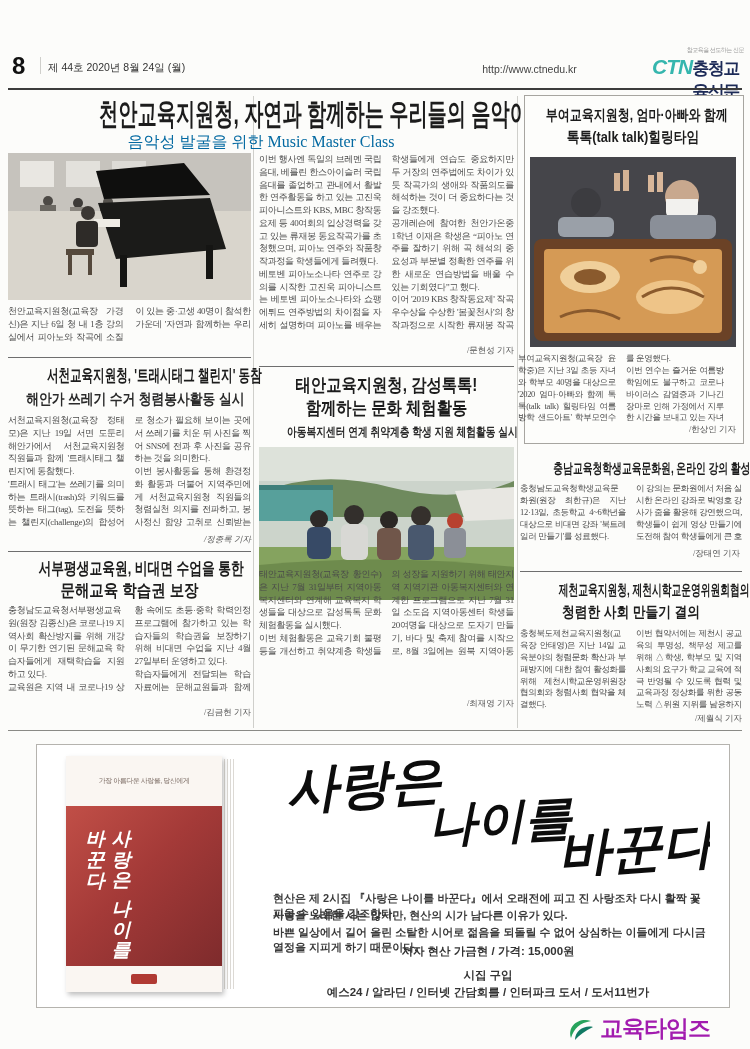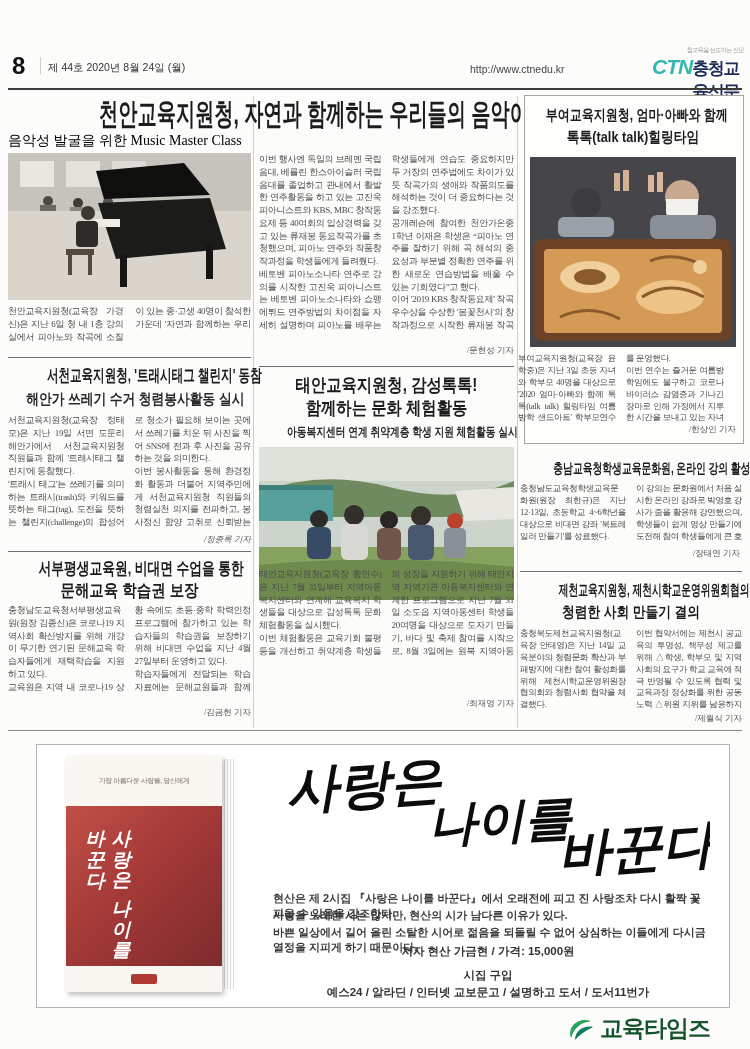--- a/index.html
+++ b/index.html
@@ -11,21 +11,21 @@
   .art-sub{font-weight:bold;color:#2a2a2a;text-align:center;}
   .bodytxt{column-count:2;column-gap:10px;text-align:justify;font-family:"Liberation Serif",serif;
            font-size:9px;line-height:1.42;color:#4a4a4a;white-space:pre-line;overflow:hidden;letter-spacing:-0.3px;}
   .byline{font-size:8.5px;color:#555;text-align:right;font-family:"Liberation Serif",serif;}
   .hr{background:#6e6e6e;height:1px;}
   .vr{background:#cfcfcb;width:1px;}
   
   #pagenum{left:12px;top:52px;font-size:24px;font-weight:bold;color:#111;}
   #hdr-div{left:40px;top:57px;height:17px;}
   #issue{left:48px;top:61px;font-size:10.5px;color:#333;}
-  #url{left:470px;top:63px;width:175px;text-align:left;font-size:10.5px;color:#444;}
+  #url{left:442px;top:63px;width:175px;text-align:center;font-size:10.5px;color:#444;}
   #logo{left:652px;top:46px;width:92px;}
   #logo .slogan{display:block;font-size:6px;color:#999;text-align:right;letter-spacing:-0.5px;}
   #logo .row{display:flex;align-items:baseline;justify-content:flex-end;}
   #hdr-rule{left:8px;top:88px;width:734px;height:2px;background:#3c3c3c;}
   
   .photo{display:block;}
   
   #adbox{left:36px;top:744px;width:692px;height:262px;border:1px solid #b5b3ae;background:#fff;}
   .adline{font-size:11px;font-weight:bold;color:#3a3a3a;line-height:15px;}
   .adright{text-align:center;font-size:11.5px;font-weight:bold;color:#333;}
@@ -36,21 +36,21 @@
   #book .band-top{position:absolute;left:0;top:0;width:156px;height:50px;background:#faf6f2;
        display:flex;align-items:center;justify-content:center;font-size:7px;color:#7a6a62;letter-spacing:-0.5px;}
   #book .red{position:absolute;left:0;top:50px;width:156px;height:160px;
        background:linear-gradient(135deg,#c14f47 0%,#a43a38 45%,#7e2b2c 100%);}
   #book .vtitle{position:absolute;left:16px;top:10px;height:142px;writing-mode:vertical-rl;
        font-family:"Liberation Serif",serif;font-style:italic;font-weight:bold;font-size:19px;color:#fff;letter-spacing:2px;}
   #book .band-bot{position:absolute;left:0;bottom:0;width:156px;height:26px;background:#faf6f2;
        display:flex;align-items:center;justify-content:center;}
   #book .pubmark{width:26px;height:10px;background:#b03a34;border-radius:2px;}
   #foot-logo{left:566px;top:1013px;display:flex;align-items:center;gap:6px;}
-  #foot-logo .nm{font-size:23px;font-weight:bold;color:#14532d;letter-spacing:-1px;}
+  #foot-logo .nm{font-size:23px;font-weight:bold;color:#a21caf;letter-spacing:-1px;}
 </style>
 </head>
 <body>
 
 <div id="page">
 
   <div class="abs" id="pagenum">8</div>
   <div class="abs vr" id="hdr-div"></div>
   <div class="abs" id="issue">제 44호   2020년 8월 24일 (월)</div>
   <div class="abs" id="url">http://www.ctnedu.kr</div>
@@ -62,21 +62,21 @@
     </span>
   </div>
   <div class="abs" id="hdr-rule"></div>
 
   <div class="abs vr" style="left:253px;top:96px;height:632px;"></div>
   <div class="abs vr" style="left:517px;top:96px;height:632px;"></div>
 
   <div class="abs art-head" style="left:8px;top:94px;width:506px;font-size:30px;">
     <span class="cx" style="transform:scaleX(0.64);transform-origin:center;">천안교육지원청, 자연과 함께하는 우리들의 음악이야기</span>
   </div>
-  <div class="abs" style="left:8px;top:132px;width:506px;text-align:left;font-size:14px;color:#000000;font-family:'Liberation Serif',serif;">음악성 발굴을 위한 Music Master Class</div>
+  <div class="abs" style="left:8px;top:132px;width:506px;text-align:center;font-size:16px;color:#0369a1;font-family:'Liberation Serif',serif;">음악성 발굴을 위한 Music Master Class</div>
 
   <svg class="abs photo" style="left:8px;top:153px;" width="243" height="147" viewBox="0 0 243 147" role="img">
     <rect width="243" height="147" fill="#d6d3cd"></rect>
     <rect y="0" width="243" height="58" fill="#c6c3bd"></rect>
     <rect x="12" y="8" width="34" height="26" fill="#e9e7e2"></rect>
     <rect x="58" y="8" width="34" height="26" fill="#e3e1dc"></rect>
     <rect x="104" y="8" width="34" height="26" fill="#dddbd6"></rect>
     <circle cx="40" cy="48" r="5" fill="#4d4a46"></circle>
       <rect x="32" y="52" width="16" height="10" fill="#6b6862"></rect>
     <circle cx="70" cy="50" r="5" fill="#3e3b38"></circle>
@@ -237,21 +237,21 @@
       <text x="146" y="88" font-size="48" transform="rotate(-3 170 70)">나이를</text>
       <text x="276" y="118" font-size="52" transform="rotate(-4 300 100)">바꾼다</text>
     </g>
   </svg>
 
   <div class="abs adline" style="left:273px;top:891px;width:436px;">현산은 제 2시집 『사랑은 나이를 바꾼다』에서 오래전에 피고 진 사랑조차 다시 활짝 꽃 피울 수 있음을 강조한다.</div>
   <div class="abs adline" style="left:273px;top:908px;width:436px;">사랑을 노래한 시는 많지만, 현산의 시가 남다른 이유가 있다.</div>
   <div class="abs adline" style="left:273px;top:925px;width:436px;">바쁜 일상에서 길어 올린 소탈한 시어로 젊음을 되돌릴 수 없어 상심하는 이들에게 다시금 열정을 지피게 하기 때문이다.</div>
   <div class="abs adright" style="left:273px;top:944px;width:430px;">저자 현산 가금현 / 가격: 15,000원</div>
   <div class="abs adright" style="left:273px;top:968px;width:430px;">시집 구입</div>
-  <div class="abs adright" style="left:273px;top:985px;width:430px;">예스24 / 알라딘 / 인터넷 교보문고 / 설명하고 도서 / 도서11번가</div>
+  <div class="abs adright" style="left:273px;top:985px;width:430px;">예스24 / 알라딘 / 인터넷 간담회를 / 인터파크 도서 / 도서11번가</div>
 
   <div class="abs" id="foot-logo">
     <svg width="28" height="28" viewBox="0 0 28 28" role="img">
       <path d="M5 23 C1 11 13 2 25 6 C14 8 8 13 5 23 Z" fill="#27a35c"></path>
       <path d="M9 25 C9 15 19 10 27 12 C19 16 13 20 9 25 Z" fill="#117a63"></path>
     </svg>
     <span class="nm">교육타임즈</span>
   </div>
 
 </div>

